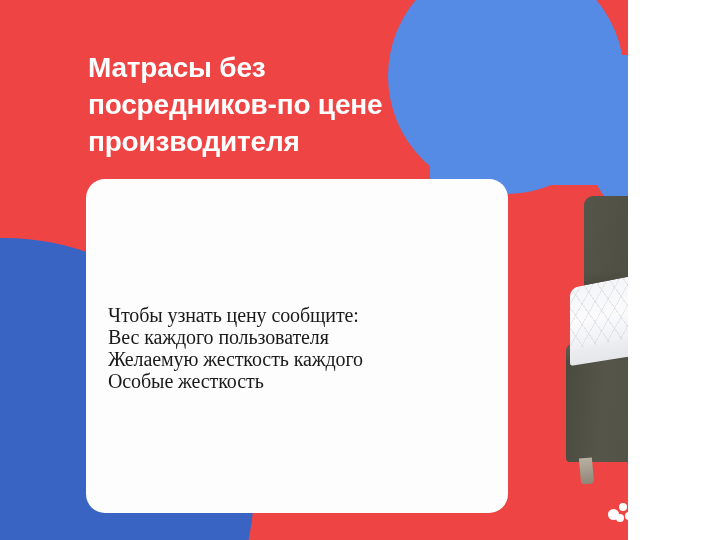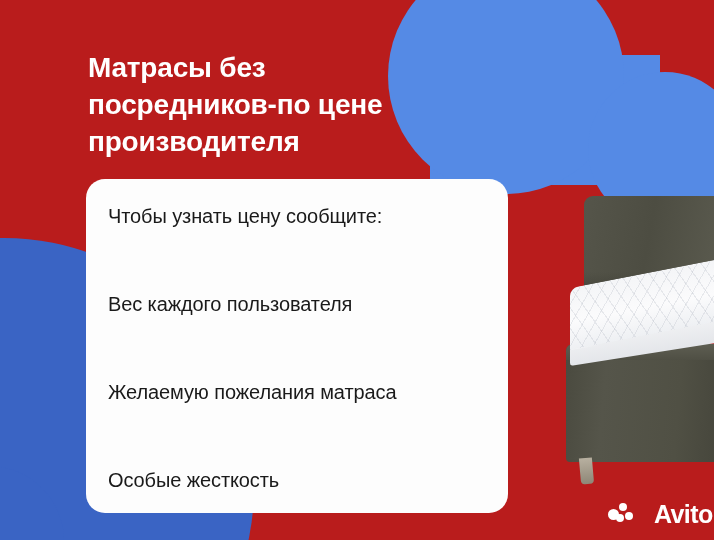--- a/index.html
+++ b/index.html
@@ -5,24 +5,24 @@
 <style>
   html, body {
     margin: 0;
     padding: 0;
     background: #ffffff;
   }
   * { box-sizing: border-box; }
 
   #banner {
     position: relative;
-    width: 714px;
+    width: 628px;
     height: 540px;
     overflow: hidden;
-    background: #b91c1c;
+    background: #ef4444;
     font-family: "Liberation Sans", "DejaVu Sans", sans-serif;
     -webkit-font-smoothing: antialiased;
   }
 
   
   .bg-layer {
     position: absolute;
     inset: 0;
     overflow: hidden;
     pointer-events: none;
@@ -92,21 +92,22 @@
     position: absolute;
     left: 86px;
     top: 179px;
     width: 422px;
     height: 334px;
     background: #fdfdfd;
     border-radius: 19px;
     padding: 26px 22px 22px 22px;
     display: flex;
     flex-direction: column;
-    justify-content: space-between;
+    justify-content: center;
+    font-family: Liberation Serif, serif;
   }
   .info-line {
     color: #1a1a1a;
     font-size: 20px;
     line-height: 1.1;
     font-weight: normal;
     letter-spacing: -0.1px;
     white-space: nowrap;
   }
 
@@ -266,21 +267,21 @@
     <div class="mattress-side"></div>
     <div class="mattress-seam"></div>
     <div class="mattress-highlight"></div>
     <div class="mattress-top"></div>
     <div class="bed-leg"></div>
   </div>
 
   <div class="info-card">
     <div class="info-line">Чтобы узнать цену сообщите:</div>
     <div class="info-line">Вес каждого пользователя</div>
-    <div class="info-line">Желаемую пожелания матраса</div>
+    <div class="info-line">Желаемую жесткость каждого</div>
     <div class="info-line">Особые жесткость</div>
   </div>
 
   <div class="avito-logo">
     <span class="avito-mark">
       <span class="avito-dot avito-dot-1"></span>
       <span class="avito-dot avito-dot-2"></span>
       <span class="avito-dot avito-dot-3"></span>
       <span class="avito-dot avito-dot-4"></span>
     </span>

